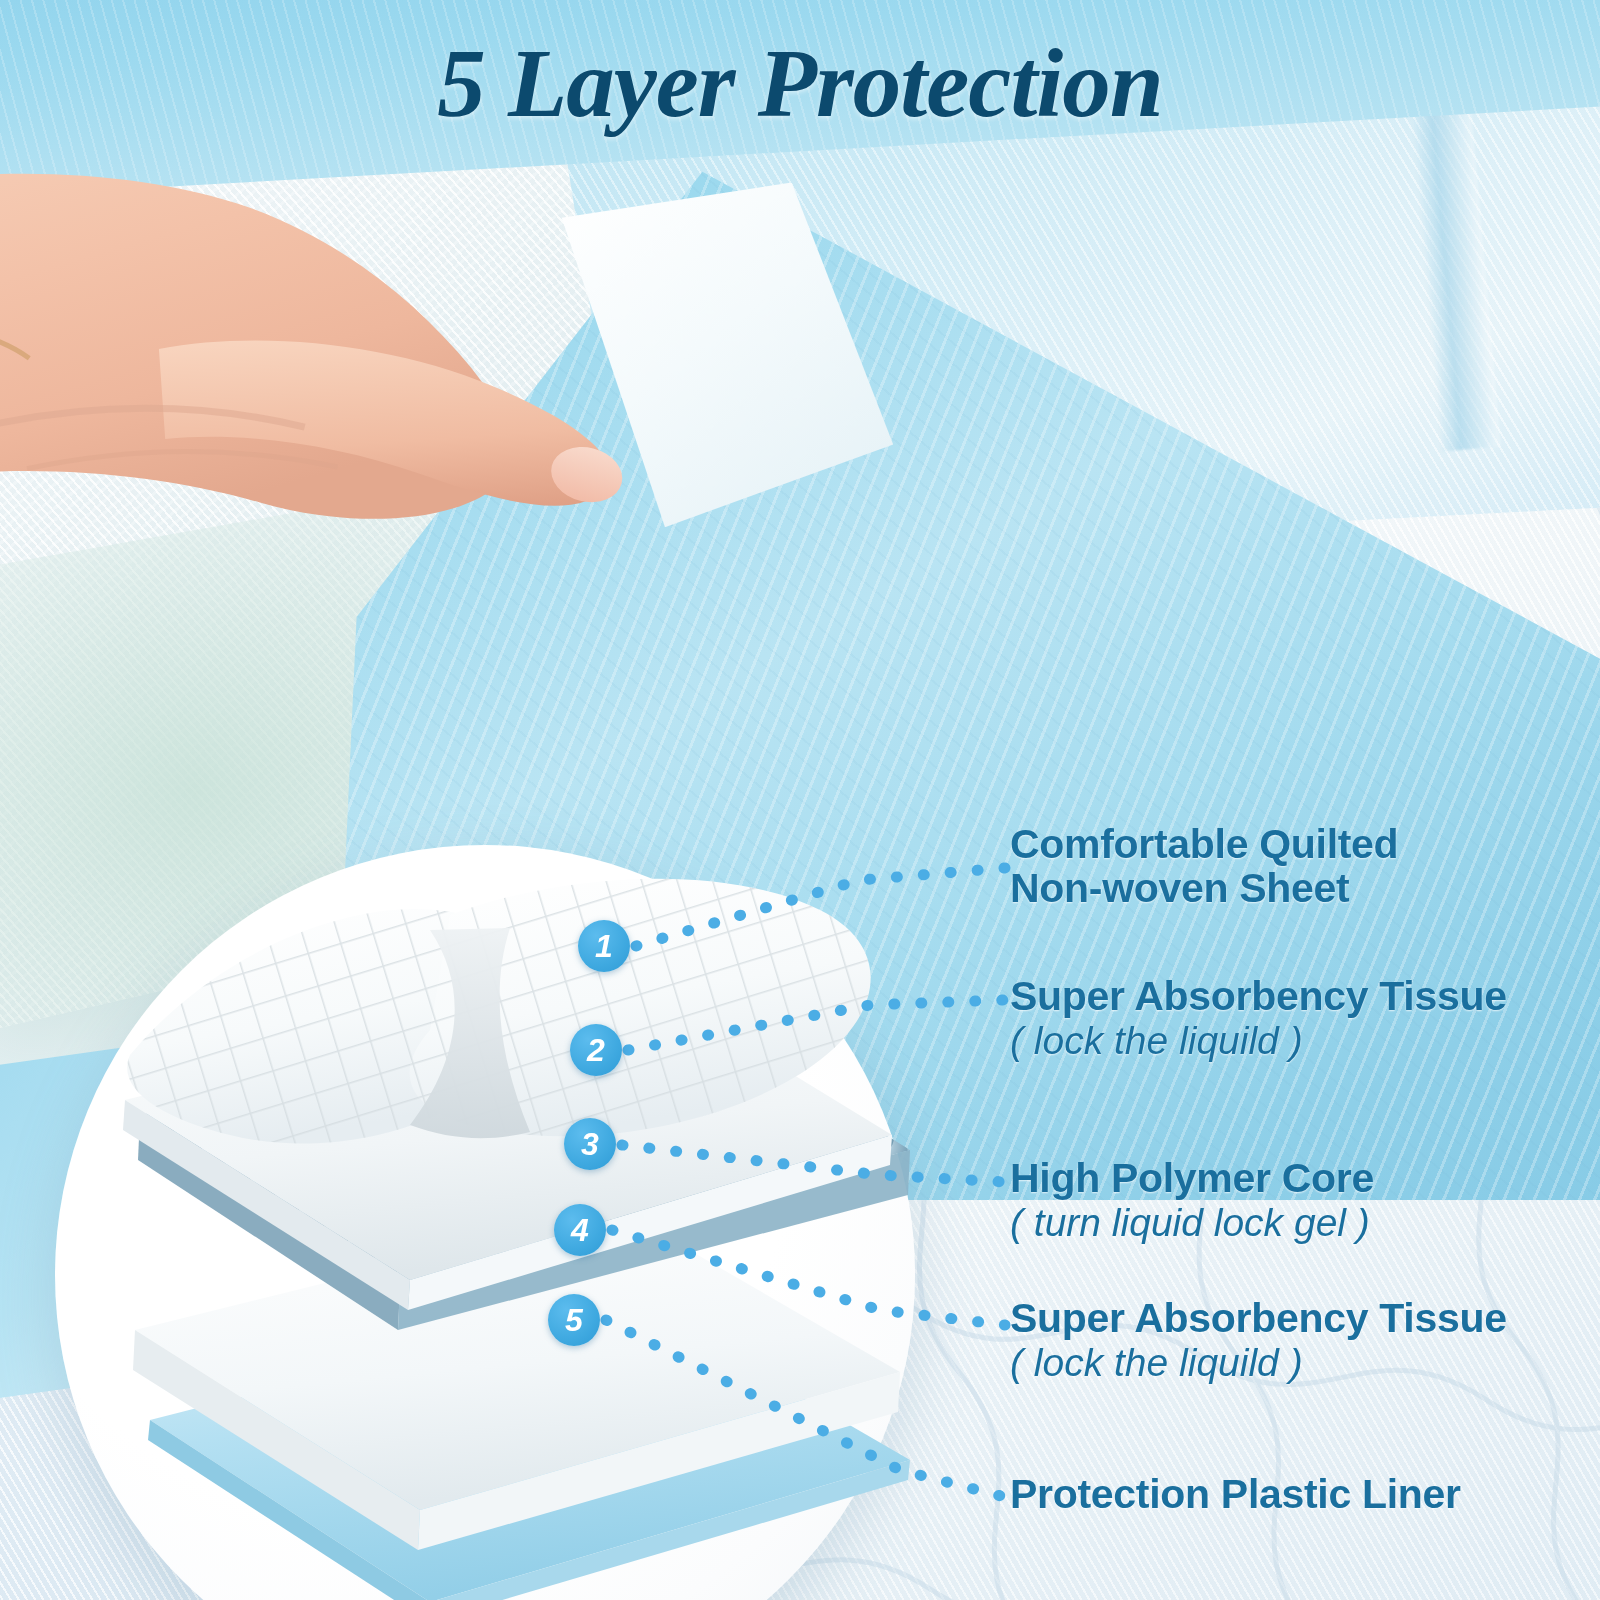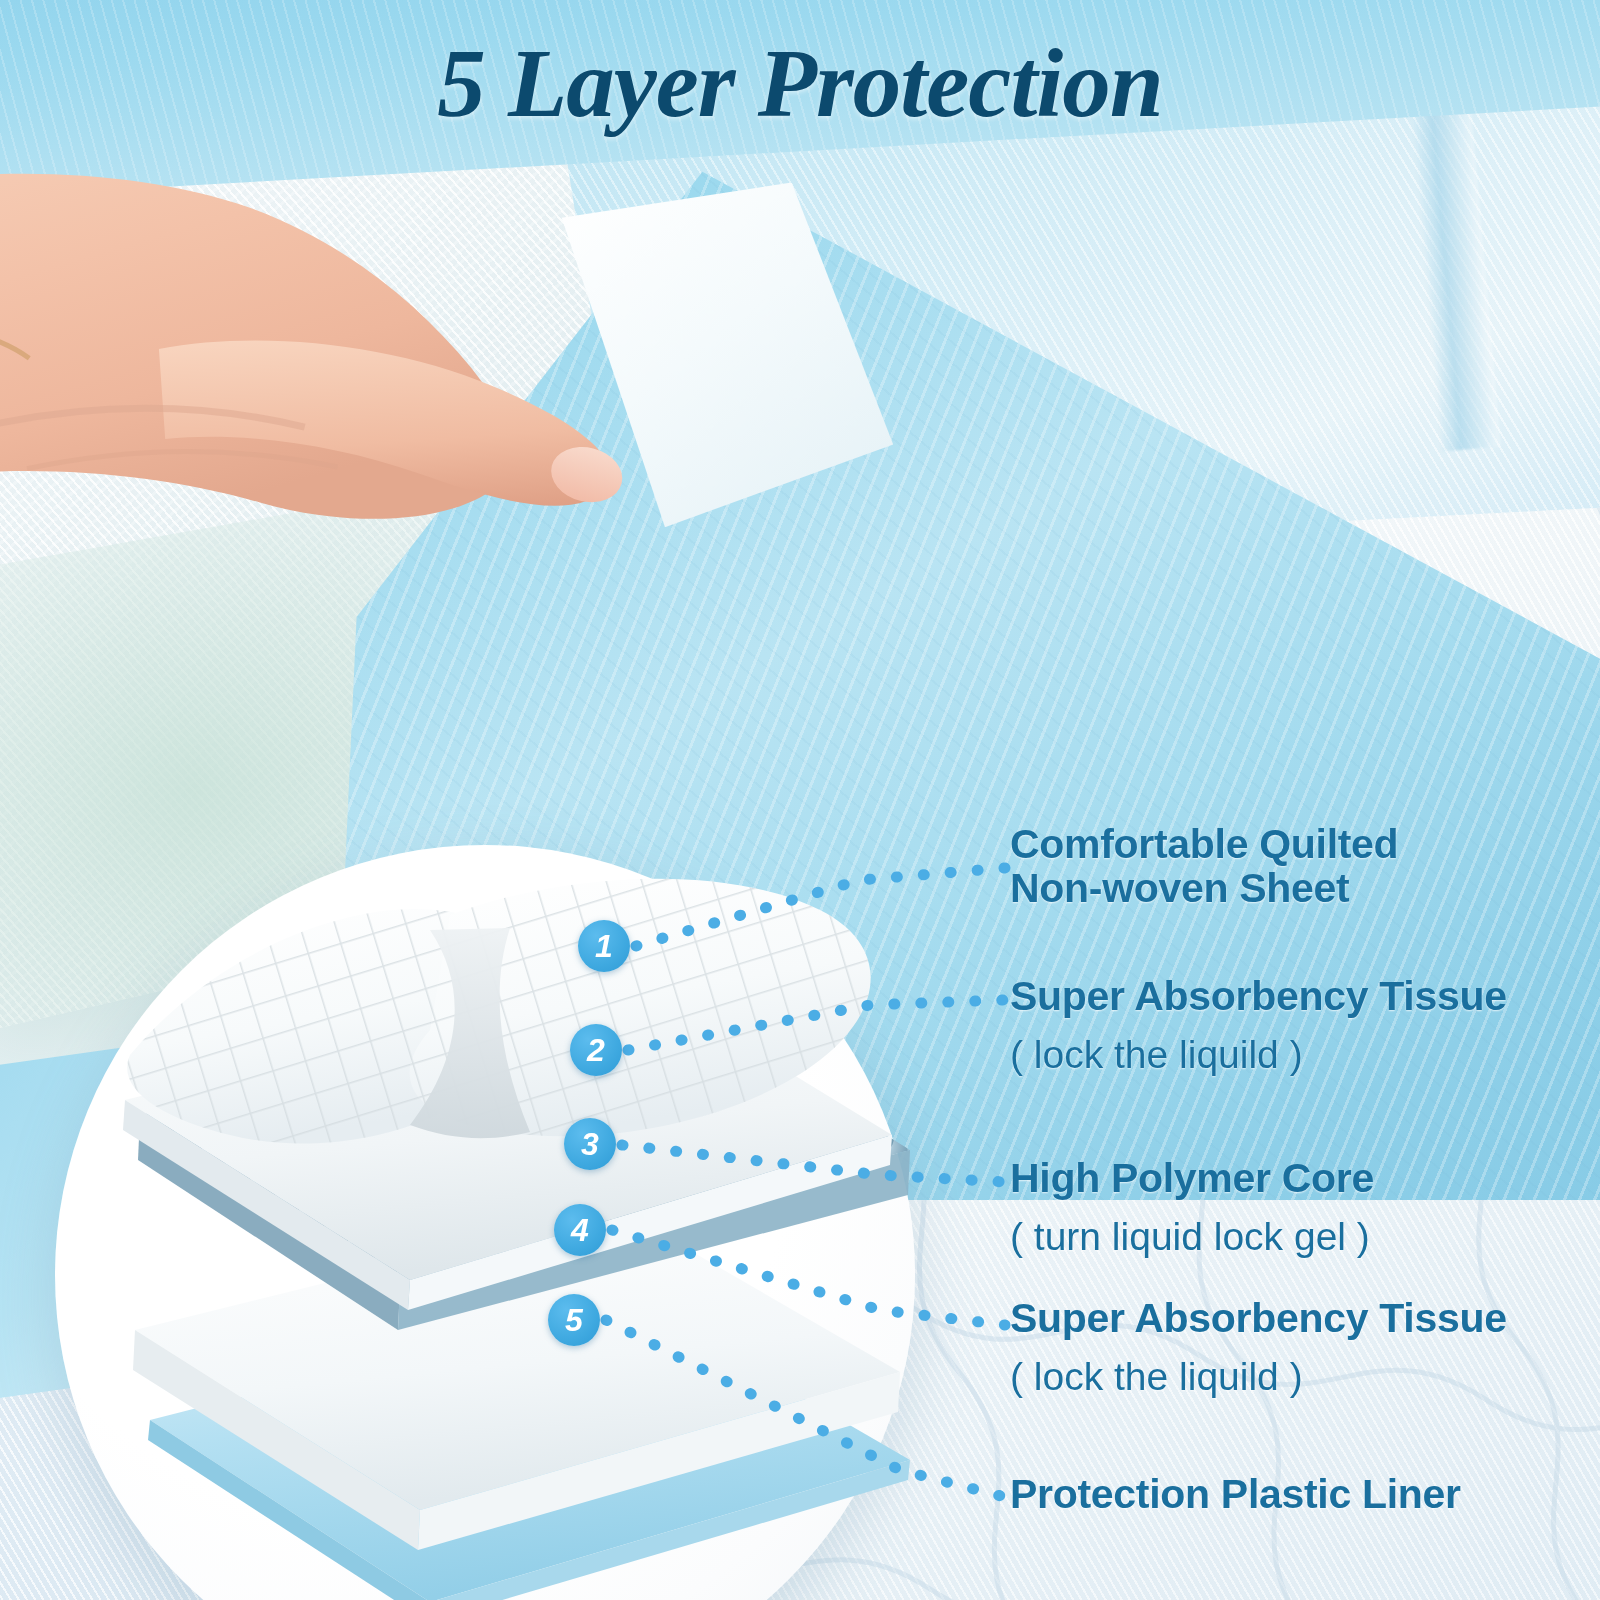--- a/index.html
+++ b/index.html
@@ -102,21 +102,21 @@
   .badge{position:absolute;width:52px;height:52px;border-radius:50%;
     background:radial-gradient(circle at 35% 30%, #5cbcee 0%, #3fa9e0 60%, #2f9bd6 100%);
     color:#fff;font-weight:bold;font-style:italic;font-size:32px;
     display:flex;align-items:center;justify-content:center;
     line-height:1;box-shadow:0 2px 6px rgba(40,110,155,.35);}
 
   
   .label{position:absolute;color:#1a6f9e;}
   .label .main{font-size:41px;font-weight:bold;letter-spacing:-.3px;line-height:1.07;
     text-shadow:0 1px 2px rgba(255,255,255,.75);}
-  .label .sub{font-size:39px;font-weight:500;line-height:1.15;margin-top:14px;
+  .label .sub{font-size:39px;font-style:italic;font-weight:500;line-height:1.15;margin-top:0;
     text-shadow:0 1px 2px rgba(255,255,255,.75);}
 
   
   .title{position:absolute;left:0;right:0;top:28px;text-align:center;
     font-size:97px;font-weight:bold;font-style:italic;color:#0c4a6e;
     letter-spacing:-1px;
     text-shadow:0 2px 5px rgba(255,255,255,.55);font-family:Liberation Serif, serif;}
 
   .dots{position:absolute;left:0;top:0;width:1600px;height:1600px;pointer-events:none;}
 </style>

